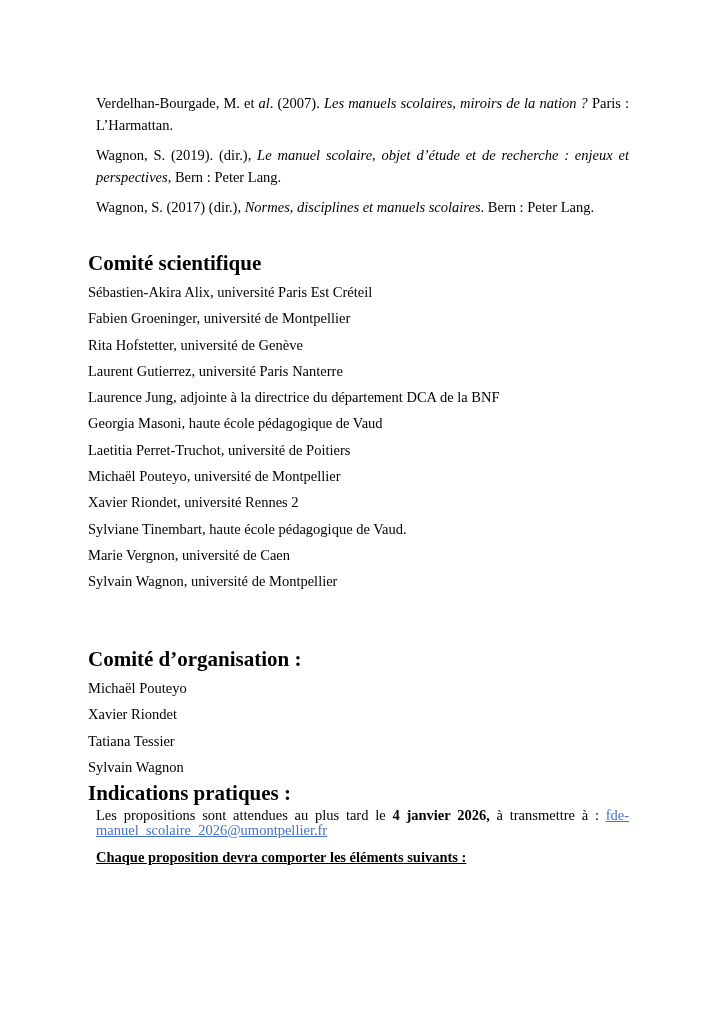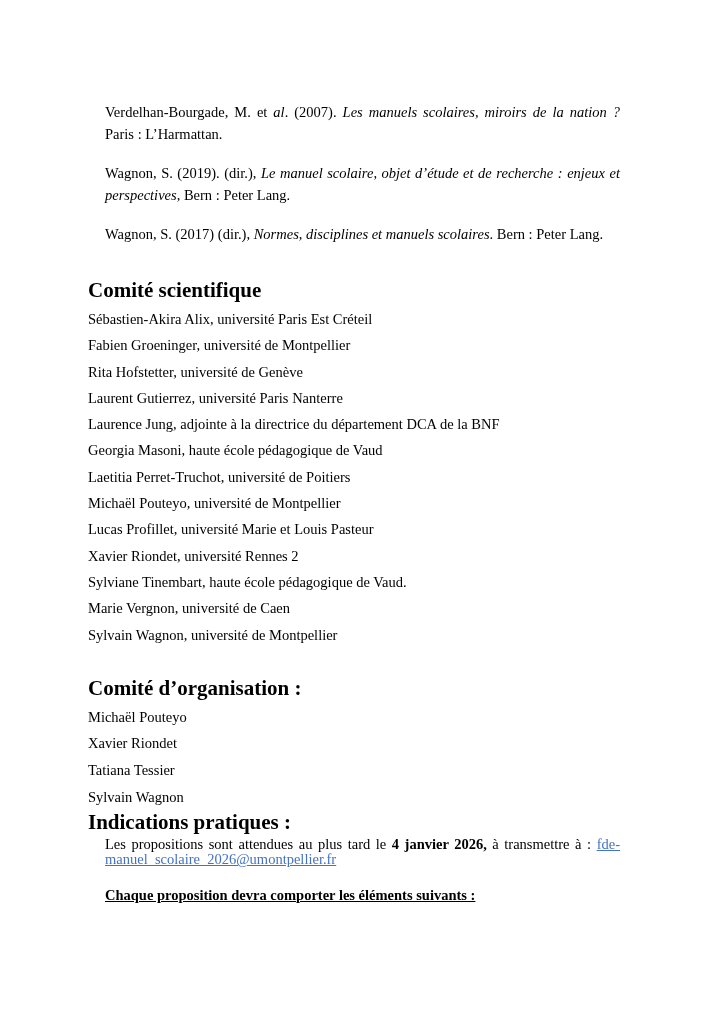--- a/index.html
+++ b/index.html
@@ -15,36 +15,36 @@
     color: #000000;
     overflow: hidden;
   }
   .page {
     box-sizing: border-box;
     width: 725px;
     height: 1024px;
     padding: 84px 88px 0 88px;
     background: #ffffff;
   }
-  p { margin: 17px; }
+  p { margin: 8px; }
   .ref {
     text-align: justify;
     line-height: 22px;
     margin-bottom: 4px;
   }
   .it { font-style: italic; }
   .bd { font-weight: bold; }
   h2 {
     font-size: 21px;
     font-weight: bold;
     line-height: 24px;
     margin: 0;
   }
   .h-sci { margin-top: 33px; }
-  .h-org { margin-top: 28px; }
+  .h-org { margin-top: 52px; }
   .h-ind { }
   ul.member-list {
     list-style: none;
     margin: 4px 0 0 0;
     padding: 0;
   }
   ul.member-list li {
     line-height: 26.3px;
   }
   ul.org-list li {
@@ -82,21 +82,20 @@
   <h2 class="h-sci">Comité scientifique</h2>
   <ul class="member-list">
     <li>Sébastien-Akira Alix, université Paris Est Créteil</li>
     <li>Fabien Groeninger, université de Montpellier</li>
     <li>Rita Hofstetter, université de Genève</li>
     <li>Laurent Gutierrez, université Paris Nanterre</li>
     <li>Laurence Jung, adjointe à la directrice du département DCA de la BNF</li>
     <li>Georgia Masoni, haute école pédagogique de Vaud</li>
     <li>Laetitia Perret-Truchot, université de Poitiers</li>
     <li>Michaël Pouteyo, université de Montpellier</li>
-    <li>Lucas Profillet, université Marie et Louis Pasteur</li>
     <li>Xavier Riondet, université Rennes 2</li>
     <li>Sylviane Tinembart, haute école pédagogique de Vaud.</li>
     <li>Marie Vergnon, université de Caen</li>
     <li>Sylvain Wagnon, université de Montpellier</li>
   </ul>
 
   <h2 class="h-org">Comité d’organisation :</h2>
   <ul class="member-list org-list">
     <li>Michaël Pouteyo</li>
     <li>Xavier Riondet</li>

